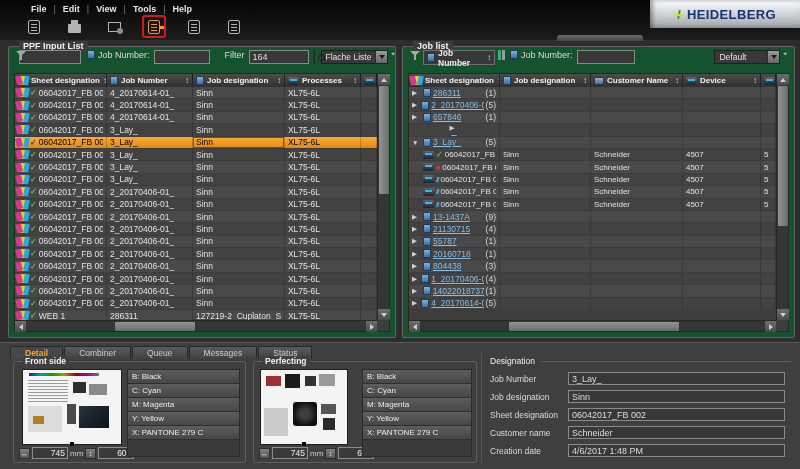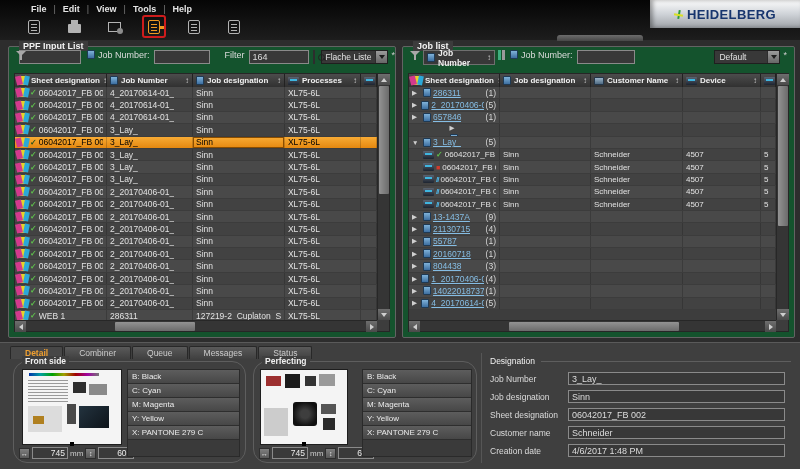--- a/index.html
+++ b/index.html
@@ -98,21 +98,21 @@
   .hbar{position:absolute;left:0;right:12px;bottom:0;height:11px;background:#353535;border-top:1px solid #272727}
   .hbar .sb-arr{position:absolute;top:0;width:11px;height:11px;background:linear-gradient(180deg,#6e6e6e,#4a4a4a);display:flex;align-items:center;justify-content:center}
   .hbar .lf{left:0}.hbar .rt{right:0}
   .hthumb{position:absolute;top:1px;height:9px;background:linear-gradient(180deg,#939393,#6b6b6b);border-radius:1px}
 
   
   .bottom{position:absolute;left:0;top:342px;width:800px;height:127px;background:#3f3f3f;border-top:1px solid #5a5a5a}
   .tabs{position:absolute;left:10px;top:3px;display:flex}
   .tab{height:13px;padding:0 14px;display:flex;align-items:center;font-size:8.5px;color:#cccccc;background:linear-gradient(180deg,#5a5a5a,#404040);border:1px solid #282828;border-bottom:none;border-radius:2px 2px 0 0;margin-right:1px}
   .tab.active{color:#f0a030;font-weight:bold;background:#474747}
-  .group{position:absolute;border:1px solid #5e5e5e;border-radius:14px}
+  .group{position:absolute;border:1px solid #5e5e5e;border-radius:2px}
   .group-title{position:absolute;left:8px;top:-6px;background:#3f3f3f;padding:0 3px;font-size:8.5px;font-weight:bold;color:#f0f0f0}
   #fs-group{left:13px;top:18px;width:233px;height:102px}
   #pf-group{left:253px;top:18px;width:224px;height:102px}
   .preview{position:absolute;background:#f4f4f4;border:1px solid #1e1e1e}
   #fs-prev{left:8px;top:7px;width:100px;height:76px}
   #pf-prev{left:6px;top:7px;width:88px;height:76px}
   .preview div{position:absolute}
   .pmark{left:50%;bottom:-2px;width:4px;height:4px;background:#000;transform:translateX(-50%)}
   .dims{position:absolute;left:5px;bottom:3px;display:flex;align-items:center;gap:2px;font-size:8px;color:#ccc}
   .dim-btn{width:11px;height:11px;background:linear-gradient(180deg,#7e7e7e,#585858);border:1px solid #2e2e2e;display:flex;align-items:center;justify-content:center;color:#e8e8e8;font-size:7px;line-height:1}

